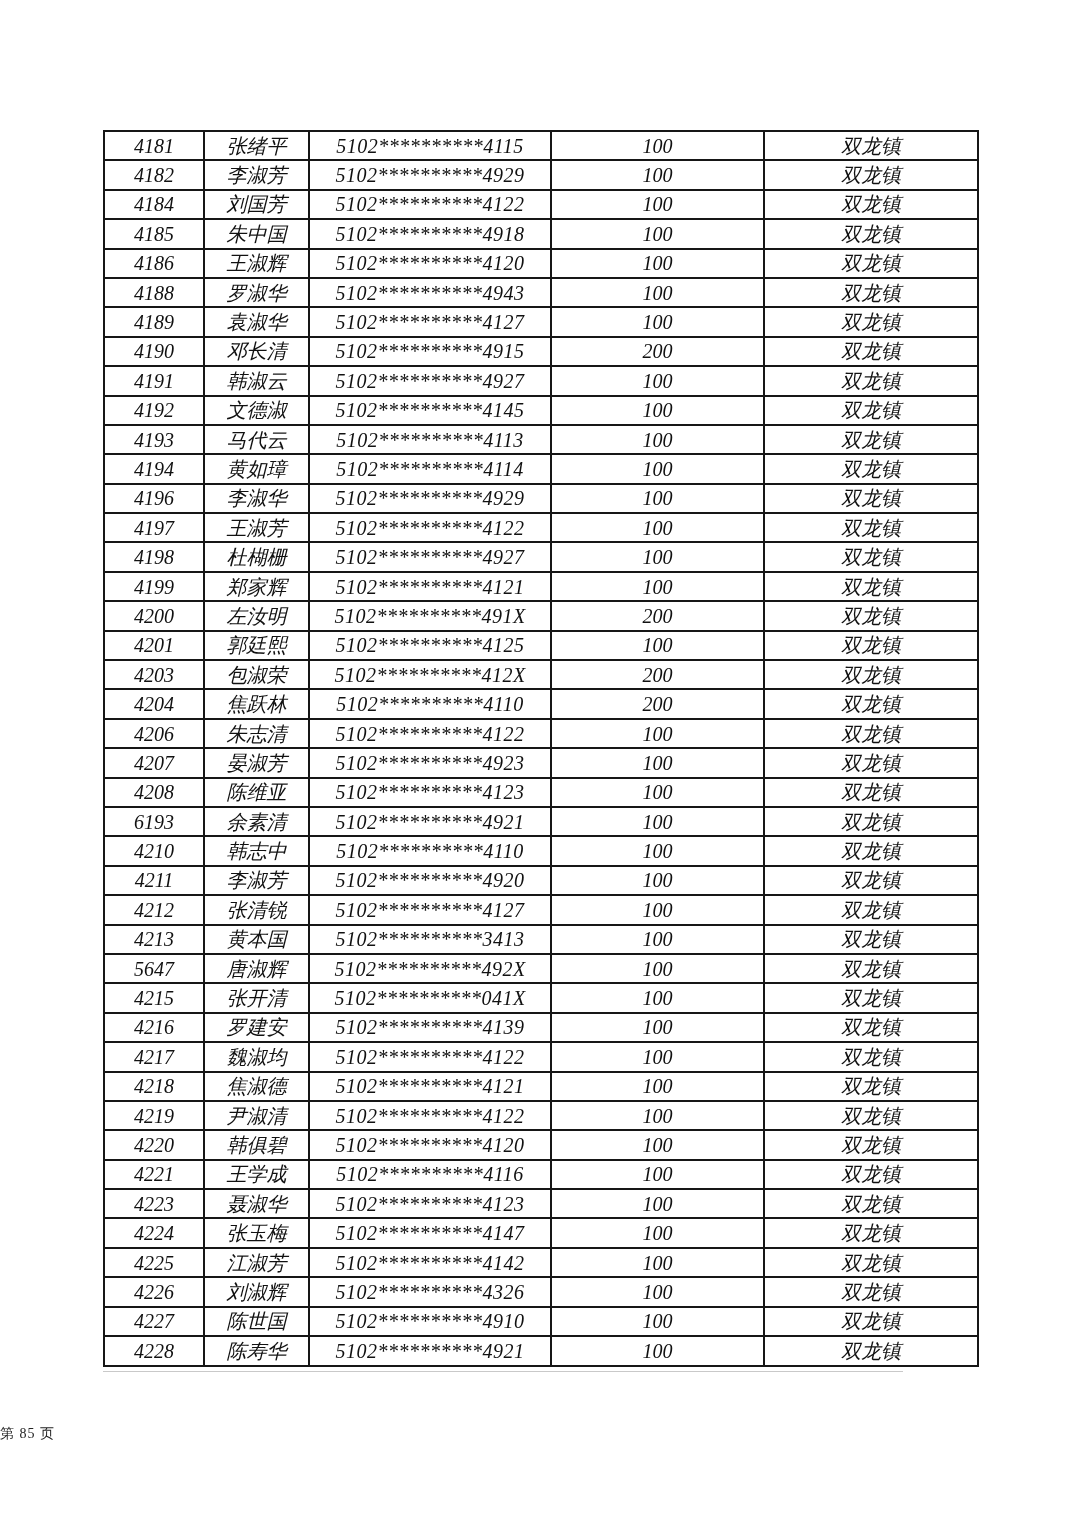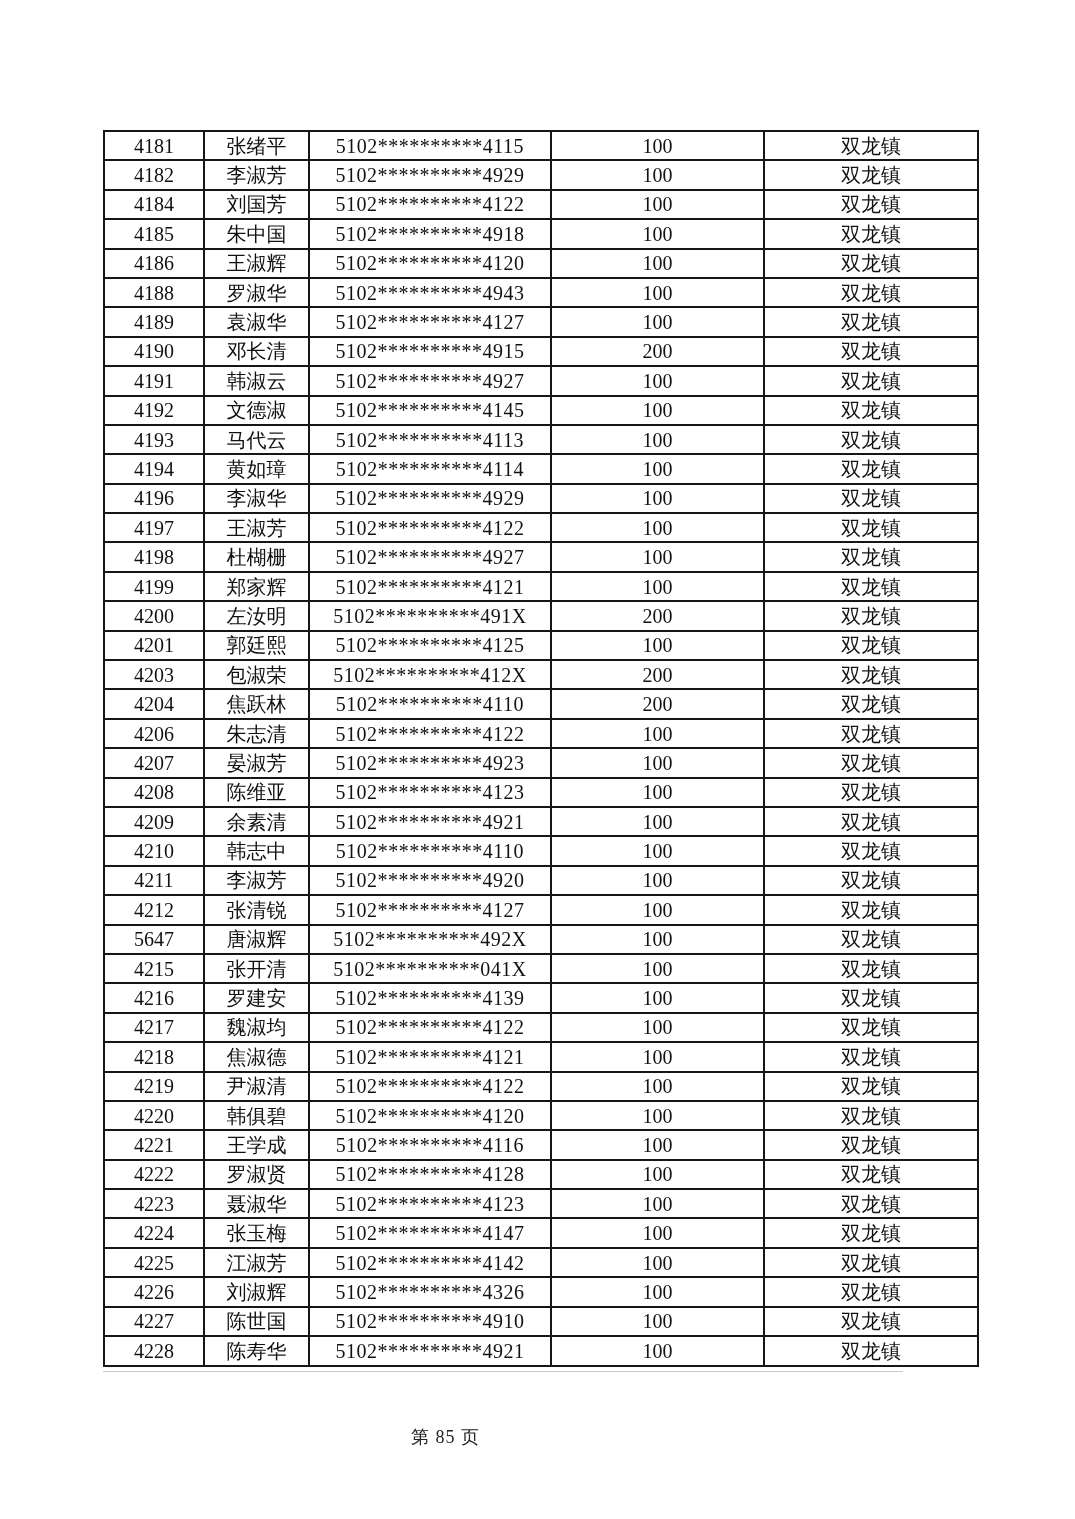--- a/index.html
+++ b/index.html
@@ -18,20 +18,21 @@
   .roster-table-wrap {
     position: absolute;
     left: 103px;
     top: 130px;
   }
   table.roster {
     border-collapse: collapse;
     table-layout: fixed;
     width: 874px;
     height: 1237px;
+    font-style: italic;
   }
   table.roster td {
     border: 2px solid #161616;
     text-align: center;
     vertical-align: middle;
     font-size: 20px;
     line-height: 1;
     padding: 0;
     white-space: nowrap;
     overflow: hidden;
@@ -47,22 +48,22 @@
     top: 1371px;
     width: 800px;
     height: 1px;
     background: #c9c9c9;
   }
   .page-footer {
     position: absolute;
     left: 0;
     top: 1425px;
     width: 891px;
-    text-align: center;
-    font-size: 18px;
+    text-align: left;
+    font-size: 14px;
     color: #222222;
     letter-spacing: 1px;
   }
 </style>
 </head>
 <body>
 
 <div class="roster-table-wrap">
   <table class="roster">
     <colgroup>
@@ -228,21 +229,21 @@
           <td class="c-town">双龙镇</td>
         </tr>
         <tr>
           <td class="c-serial">4208</td>
           <td class="c-name">陈维亚</td>
           <td class="c-id">5102**********4123</td>
           <td class="c-amount">100</td>
           <td class="c-town">双龙镇</td>
         </tr>
         <tr>
-          <td class="c-serial">4209</td>
+          <td class="c-serial">6193</td>
           <td class="c-name">余素清</td>
           <td class="c-id">5102**********4921</td>
           <td class="c-amount">100</td>
           <td class="c-town">双龙镇</td>
         </tr>
         <tr>
           <td class="c-serial">4210</td>
           <td class="c-name">韩志中</td>
           <td class="c-id">5102**********4110</td>
           <td class="c-amount">100</td>
@@ -256,20 +257,27 @@
           <td class="c-town">双龙镇</td>
         </tr>
         <tr>
           <td class="c-serial">4212</td>
           <td class="c-name">张清锐</td>
           <td class="c-id">5102**********4127</td>
           <td class="c-amount">100</td>
           <td class="c-town">双龙镇</td>
         </tr>
         <tr>
+          <td class="c-serial">4213</td>
+          <td class="c-name">黄本国</td>
+          <td class="c-id">5102**********3413</td>
+          <td class="c-amount">100</td>
+          <td class="c-town">双龙镇</td>
+        </tr>
+        <tr>
           <td class="c-serial">5647</td>
           <td class="c-name">唐淑辉</td>
           <td class="c-id">5102**********492X</td>
           <td class="c-amount">100</td>
           <td class="c-town">双龙镇</td>
         </tr>
         <tr>
           <td class="c-serial">4215</td>
           <td class="c-name">张开清</td>
           <td class="c-id">5102**********041X</td>
@@ -308,27 +316,20 @@
           <td class="c-serial">4220</td>
           <td class="c-name">韩俱碧</td>
           <td class="c-id">5102**********4120</td>
           <td class="c-amount">100</td>
           <td class="c-town">双龙镇</td>
         </tr>
         <tr>
           <td class="c-serial">4221</td>
           <td class="c-name">王学成</td>
           <td class="c-id">5102**********4116</td>
-          <td class="c-amount">100</td>
-          <td class="c-town">双龙镇</td>
-        </tr>
-        <tr>
-          <td class="c-serial">4222</td>
-          <td class="c-name">罗淑贤</td>
-          <td class="c-id">5102**********4128</td>
           <td class="c-amount">100</td>
           <td class="c-town">双龙镇</td>
         </tr>
         <tr>
           <td class="c-serial">4223</td>
           <td class="c-name">聂淑华</td>
           <td class="c-id">5102**********4123</td>
           <td class="c-amount">100</td>
           <td class="c-town">双龙镇</td>
         </tr>

